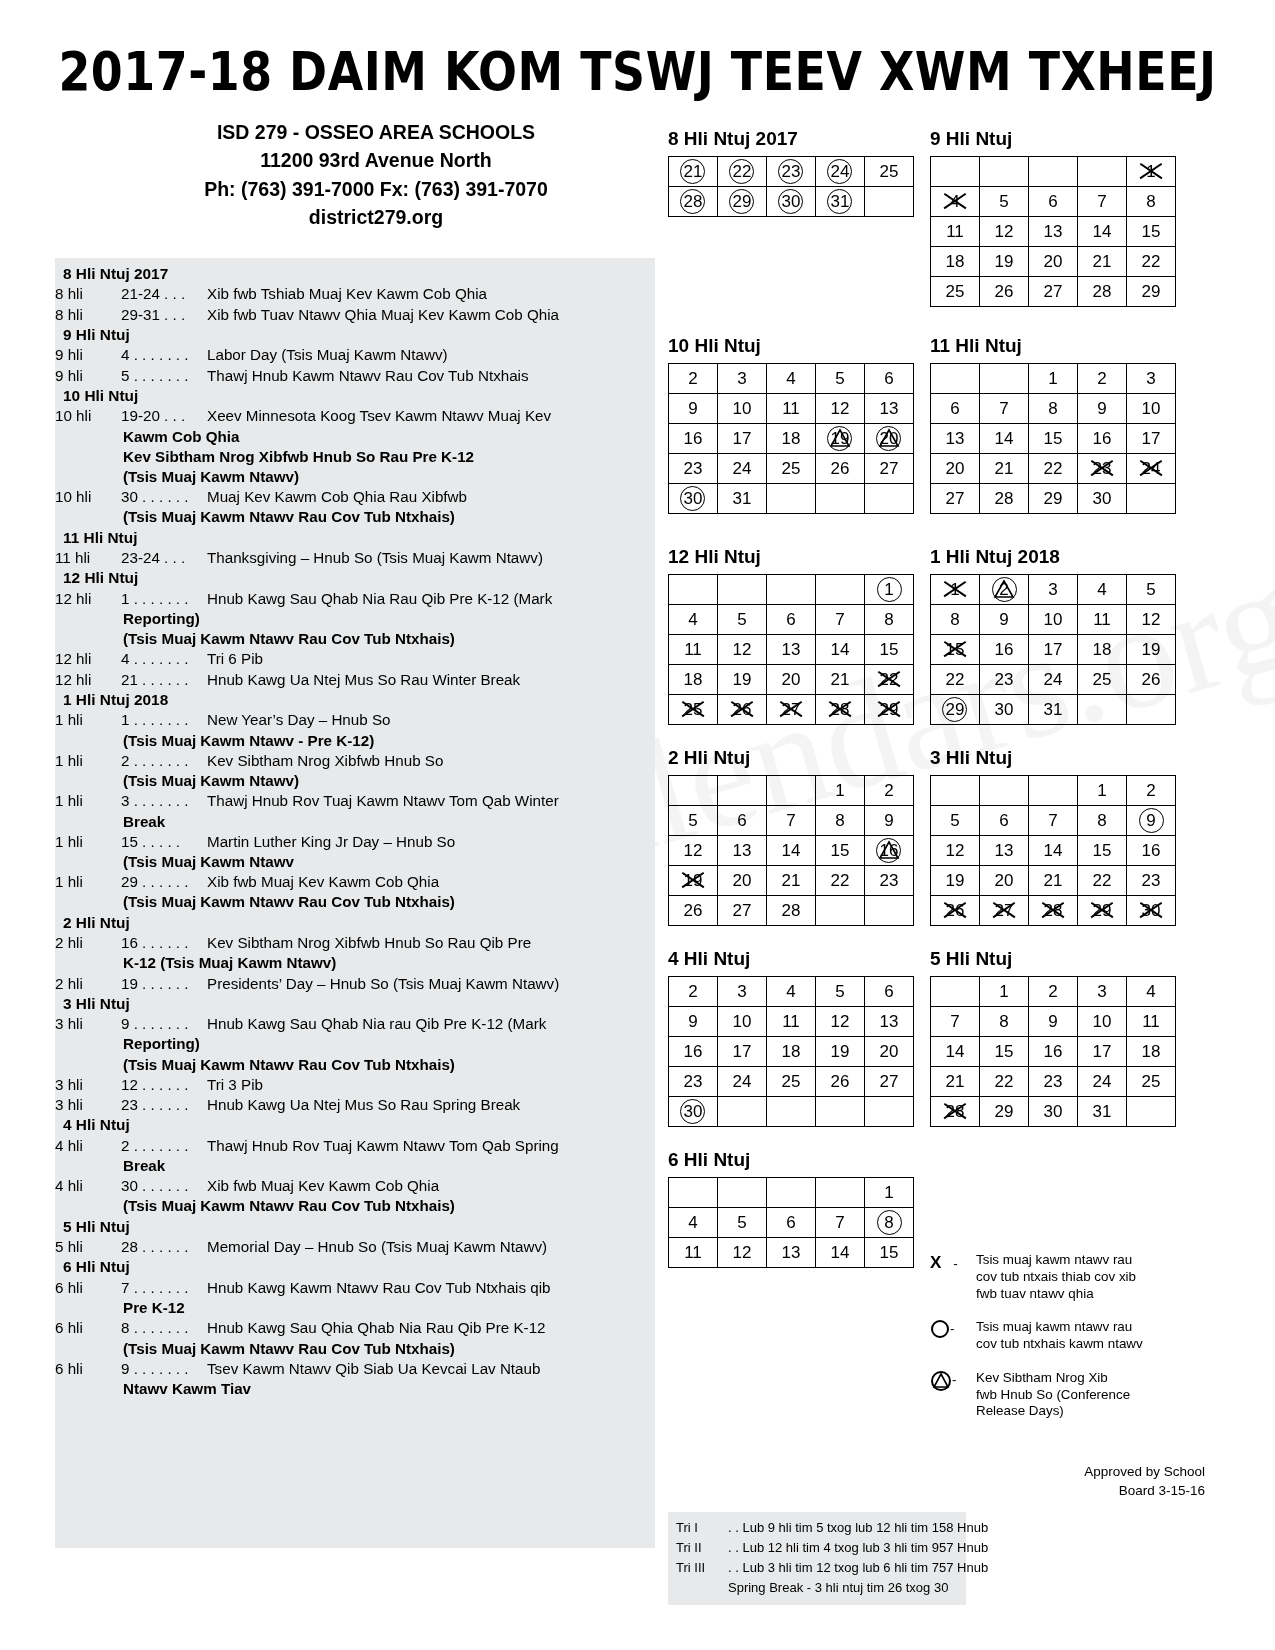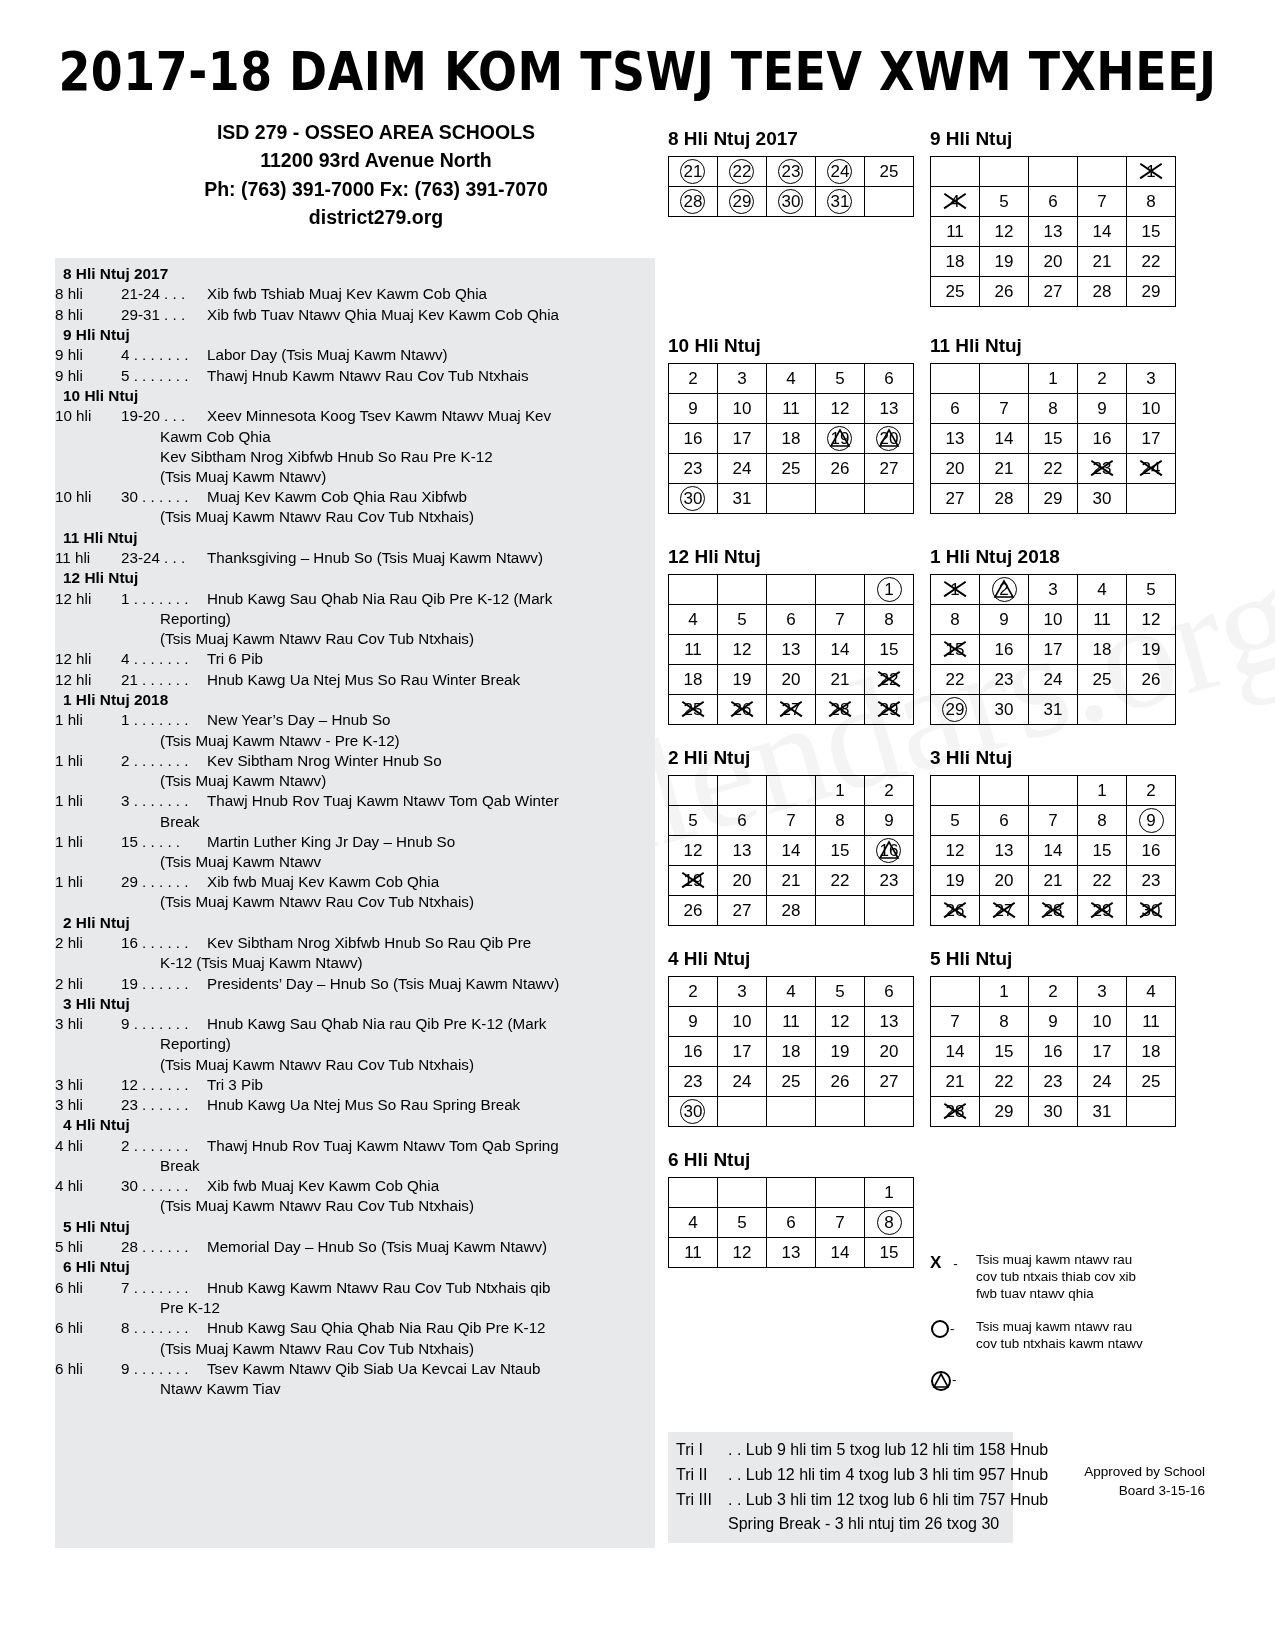--- a/index.html
+++ b/index.html
@@ -47,21 +47,21 @@
   }
   .mhead {
     font-weight:bold;
     padding-left:8px;
     font-size:15.4px;
   }
   .erow { display:flex; padding-left:0; }
   .ec1 { width:66px; flex:none; }
   .ec2 { width:86px; flex:none; white-space:nowrap; }
   .ec3 { flex:1; padding-right:4px; }
-  .cont { padding-left:105px; }
+  .cont { padding-left:68px;font-weight:bold; }
 
   
   #cals { position:absolute; left:668px; top:128px; width:540px; }
   .calrow { display:flex; }
   .calwrap { width:268px; }
   .calwrap.right { margin-left:-6px; }
   .calname {
     font-weight:bold;
     font-size:19px;
     margin-bottom:6px;
@@ -128,24 +128,24 @@
     line-height:1.25;
   }
   .lg { display:flex; margin-bottom:17px; }
   .lgsym { width:46px; flex:none; text-align:left; position:relative; }
   .lgtxt { flex:1; }
   .lgdash { display:inline-block; width:14px; }
 
   
   #tri {
     position:absolute;
-    left:668px; top:1432px;
-    width:345px;
+    left:668px; top:1512px;
+    width:298px;
     background:#e7e9eb;
-    font-size:16px;
+    font-size:13px;
     line-height:1.55;
     padding:6px 8px;
     box-sizing:border-box;
   }
   .trirow { display:flex; white-space:nowrap; }
   .tl { width:52px; flex:none; }
   .tm { flex:1; }
   .tn { width:62px; flex:none; text-align:left; }
   #approved {
     position:absolute;
@@ -247,21 +247,21 @@
     <div class="mhead">1 Hli Ntuj 2018</div>
     <div class="erow">
       <span class="ec1">1 hli</span>
       <span class="ec2">1 . . . . . . .</span>
       <span class="ec3">New Year’s Day – Hnub So</span>
     </div>
     <div class="cont">(Tsis Muaj Kawm Ntawv - Pre K-12)</div>
     <div class="erow">
       <span class="ec1">1 hli</span>
       <span class="ec2">2 . . . . . . .</span>
-      <span class="ec3">Kev Sibtham Nrog Winter Hnub So</span>
+      <span class="ec3">Kev Sibtham Nrog Xibfwb Hnub So</span>
     </div>
     <div class="cont">(Tsis Muaj Kawm Ntawv)</div>
     <div class="erow">
       <span class="ec1">1 hli</span>
       <span class="ec2">3 . . . . . . .</span>
       <span class="ec3">Thawj Hnub Rov Tuaj Kawm Ntawv Tom Qab Winter</span>
     </div>
     <div class="cont">Break</div>
     <div class="erow">
       <span class="ec1">1 hli</span>
@@ -812,20 +812,25 @@
       <div class="lgtxt">
         <div>Tsis muaj kawm ntawv rau</div>
         <div>cov tub ntxhais kawm ntawv</div>
       </div>
     </div>
     <div class="lg">
       <div class="lgsym"><svg width="22" height="22" viewBox="0 0 22 22" style="vertical-align:middle">
           <circle cx="11" cy="11" r="9" fill="none" stroke="#000" stroke-width="2"></circle>
           <polygon points="11,4 18,17 4,17" fill="none" stroke="#000" stroke-width="1.6"></polygon>
         </svg><span class="lgdash">-</span></div>
+      <div class="lgtxt">
+        <div>Kev Sibtham Nrog Xib</div>
+        <div>fwb Hnub So (Conference</div>
+        <div>Release Days)</div>
+      </div>
     </div>
   </div>
 
 <div id="tri">
     <div class="trirow">
       <span class="tl">Tri I</span>
       <span class="tm">. . Lub 9 hli tim 5 txog lub 12 hli tim 1</span>
       <span class="tn">58 Hnub</span>
     </div>
     <div class="trirow">

